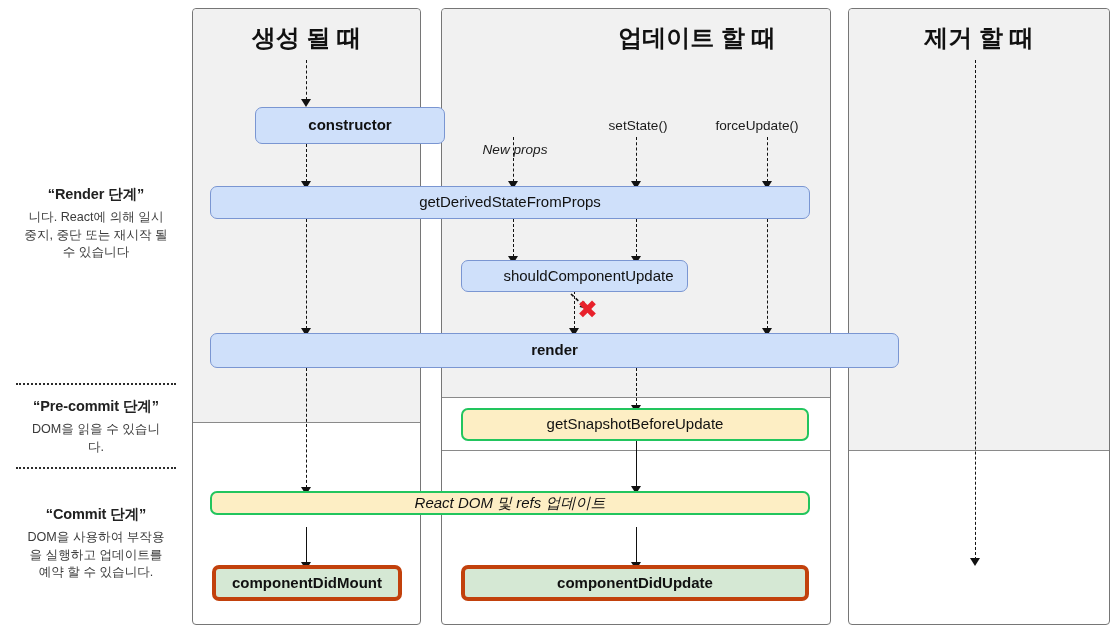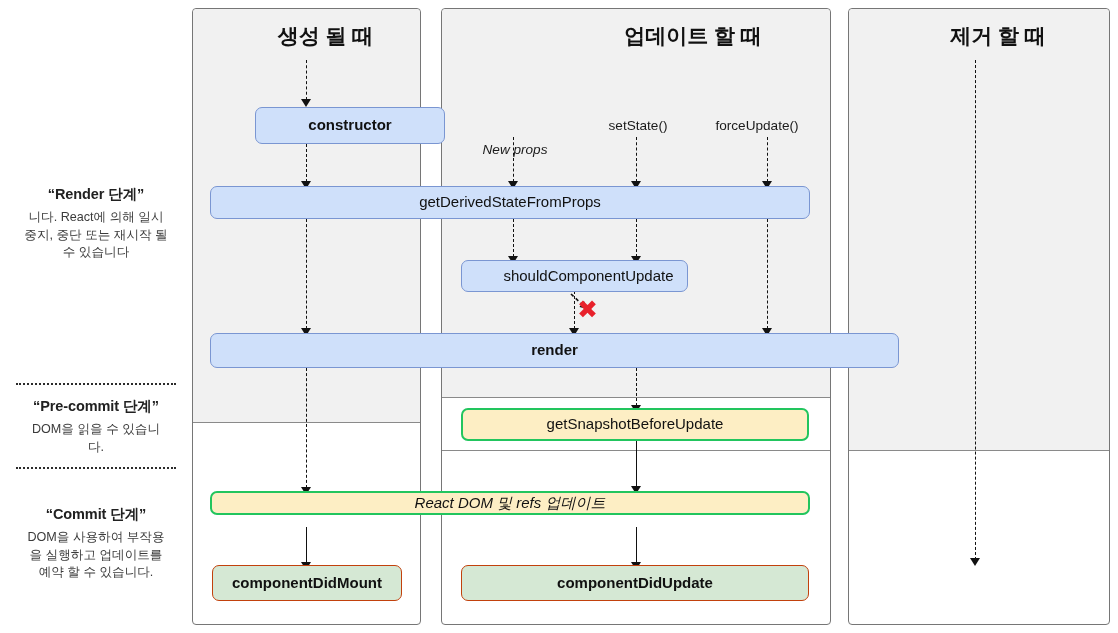--- a/index.html
+++ b/index.html
@@ -51,25 +51,24 @@
   .dotted-rule{
     position:absolute;
     width:160px;height:0;
     border-top:2.6px dotted #2b2b2b;
   }
 
   
   .col-header{
     position:absolute;
     text-align:center;
-    font-size:21px;
+    font-size:24px;
     font-weight:bold;
     color:#111;
     white-space:nowrap;
-    padding-left:19px;
   }
 
   
   .trigger{
     position:absolute;
     text-align:center;
     font-size:13.6px;
     color:#1b1b1b;
     white-space:nowrap;
   }
@@ -81,21 +80,21 @@
     box-sizing:border-box;
     border-radius:7px;
     display:flex;align-items:center;justify-content:center;
     font-size:15px;
     color:#111111;
     text-align:center;
     line-height:1.1;
   }
   .node.blue{background:#cfe0fa;border:1px solid #7a96d2;}
   .node.orange{background:#fdeec4;border:2px solid #22c55e;}
-  .node.green{background:#d5e8d4;border:1px solid #c2410c;}
+  .node.green{background:#d5e8d4;border:4px solid #c2410c;}
   .node.bold{font-weight:bold;}
   .node.italic{font-style:italic;}
 
   
   .vline{
     position:absolute;
     width:0;
     border-left:1.6px dashed #111;
   }
   .vline.solid{border-left:1.6px solid #111;}
@@ -129,21 +128,21 @@
   <div class="col-frame" style="left:441px;top:8px;width:390px;height:617px;"></div>
   <div class="col-grey" style="left:442px;top:9px;width:388px;height:388px;border-radius:4px 4px 0 0;"></div>
   <div class="col-grey-line" style="left:442px;top:397px;width:388px;"></div>
   <div class="col-grey-line" style="left:442px;top:450px;width:388px;"></div>
 
   <div class="col-frame" style="left:848px;top:8px;width:262px;height:617px;"></div>
   <div class="col-grey" style="left:849px;top:9px;width:260px;height:441px;border-radius:4px 4px 0 0;"></div>
   <div class="col-grey-line" style="left:849px;top:450px;width:260px;"></div>
 
   <div class="col-header" style="left:192px;top:22px;width:229px;">생성 될 때</div>
-  <div class="col-header" style="left:441px;top:22px;width:466px;">업데이트 할 때</div>
+  <div class="col-header" style="left:464px;top:22px;width:466px;">업데이트 할 때</div>
   <div class="col-header" style="left:848px;top:22px;width:262px;">제거 할 때</div>
 
   <div class="side-label" style="left:8px;top:185px;">
     <div class="side-title">“Render 단계”</div>
     <div class="side-body">
       <div>니다. React에 의해 일시</div>
       <div>중지, 중단 또는 재시작 될</div>
       <div>수 있습니다</div>
     </div>
   </div>

